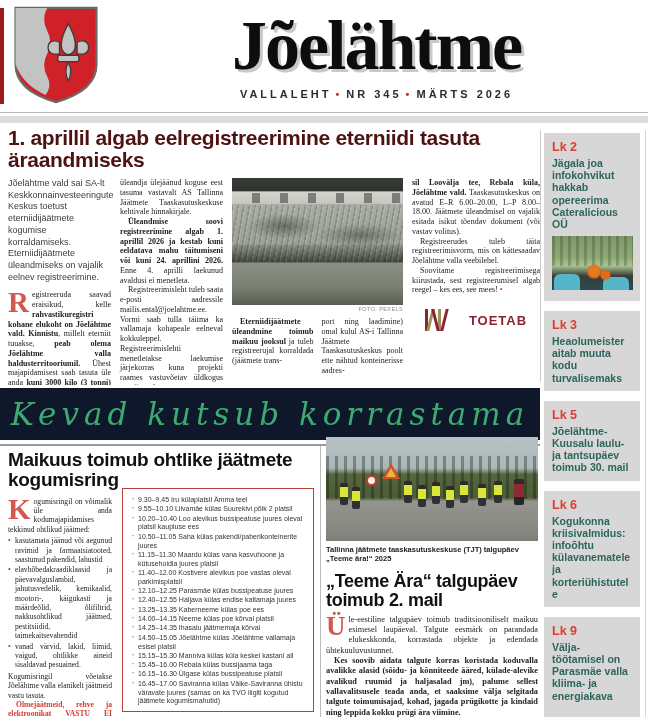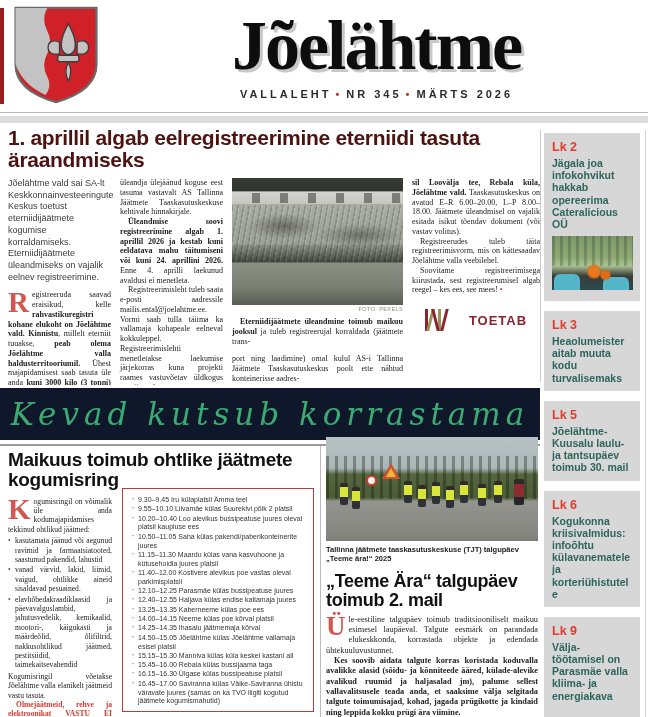--- a/index.html
+++ b/index.html
@@ -40,21 +40,21 @@
      background:linear-gradient(180deg,#383c36 0%,#2f332d 10%,#d6d6d0 11%,#c6c6c0 20%,
        #a8aca2 21%,#9aa096 52%,#878d83 53%,#42463e 66%,#8a9084 67%,#787e72 86%,#596053 100%);}
   .photo-eternit::before{content:"";position:absolute;left:0;top:21%;width:100%;height:45%;
      background:repeating-linear-gradient(100deg,rgba(0,0,0,.14) 0 1.5px,rgba(255,255,255,.09) 1.5px 3px,transparent 3px 5.5px);}
   .photo-eternit::after{content:"";position:absolute;left:0;top:0;width:100%;height:100%;
      background:radial-gradient(ellipse 50px 18px at 30% 38%,rgba(40,40,32,.45),transparent 70%),
                 radial-gradient(ellipse 60px 16px at 75% 45%,rgba(40,40,32,.4),transparent 70%);}
   .wall-doors{position:absolute;left:0;top:12%;width:100%;height:8%;
      background:repeating-linear-gradient(90deg,transparent 0 20px,rgba(70,70,68,.6) 20px 28px);}
   .credit{margin-top:1px;text-align:right;font-size:5.5px;color:#8a8a8a;letter-spacing:.4px;}
-  .caption-cols{display:flex;gap:8px;margin-top:5px;flex-direction:column;}
+  .caption-cols{display:flex;gap:8px;margin-top:5px;}
   .caption-cols p{flex:1;margin:0;font-family:"Liberation Serif",serif;font-size:8px;
         line-height:1.22;text-align:justify;color:#222;}
   
   .kik{margin-top:14px;display:flex;align-items:center;justify-content:center;gap:23px;}
   .kik-mark{display:flex;align-items:flex-end;gap:1.5px;height:22px;}
   .kik-mark i{display:block;width:3px;height:22px;}
   .kik-mark i:nth-child(1){background:#8a2332;}
   .kik-mark i:nth-child(2){background:#9d9157;transform:skewX(-14deg);}
   .kik-mark i:nth-child(3){background:#8a2332;transform:skewX(14deg);}
   .kik-mark i:nth-child(4){background:#9d9157;}
@@ -229,22 +229,22 @@
     <span class="banner-text">Kevad kutsub korrastama</span>
   </div>
   <div class="banner-rule"></div>
 
   <section class="waste">
     <h2 class="waste-headline">Maikuus toimub ohtlike jäätmete kogumisring</h2>
     <div class="waste-col">
       <p class="body"><span class="dropcap">K</span><span>ogumisringil on võimalik üle anda kodumajapidamises tekkinud ohtlikud jäätmed:</span></p>
       <ul class="waste-list">
         <li>kasutamata jäänud või aegunud ravimid ja farmaatsiatooted, saastunud pakendid, lahustid</li>
+        <li>elavhõbedakraadiklaasid ja päevavalguslambid, jahutusvedelik, kemikaalid, mootori-, käigukasti ja määrdeõlid, õlifiltrid, nakkusohtlikud jäätmed, pestitsiidid, taimekaitsevahendid</li>
         <li>vanad värvid, lakid, liimid, vaigud, ohtlikke aineid sisaldavad pesuained.</li>
-        <li>elavhõbedakraadiklaasid ja päevavalguslambid, jahutusvedelik, kemikaalid, mootori-, käigukasti ja määrdeõlid, õlifiltrid, nakkusohtlikud jäätmed, pestitsiidid, taimekaitsevahendid</li>
       </ul>
       <p class="body">Kogumisringil võetakse Jõelähtme valla elanikelt jäätmeid vastu tasuta.</p>
       <p class="body indent br">Olmejäätmeid, rehve ja elektroonikat VASTU EI VÕETA!</p>
     </div>
     <div class="route-box">
       <ul class="route-list">
         <li>9.30–9.45 Iru külaplatsil Ämma teel</li>
         <li>9.55–10.10 Liivamäe külas Suurekivi põik 2 platsil</li>
         <li>10.20–10.40 Loo alevikus bussipeatuse juures oleval platsil kaupluse ees</li>
         <li>10.50–11.05 Saha külas pakendi/paberikonteinerite juures</li>

